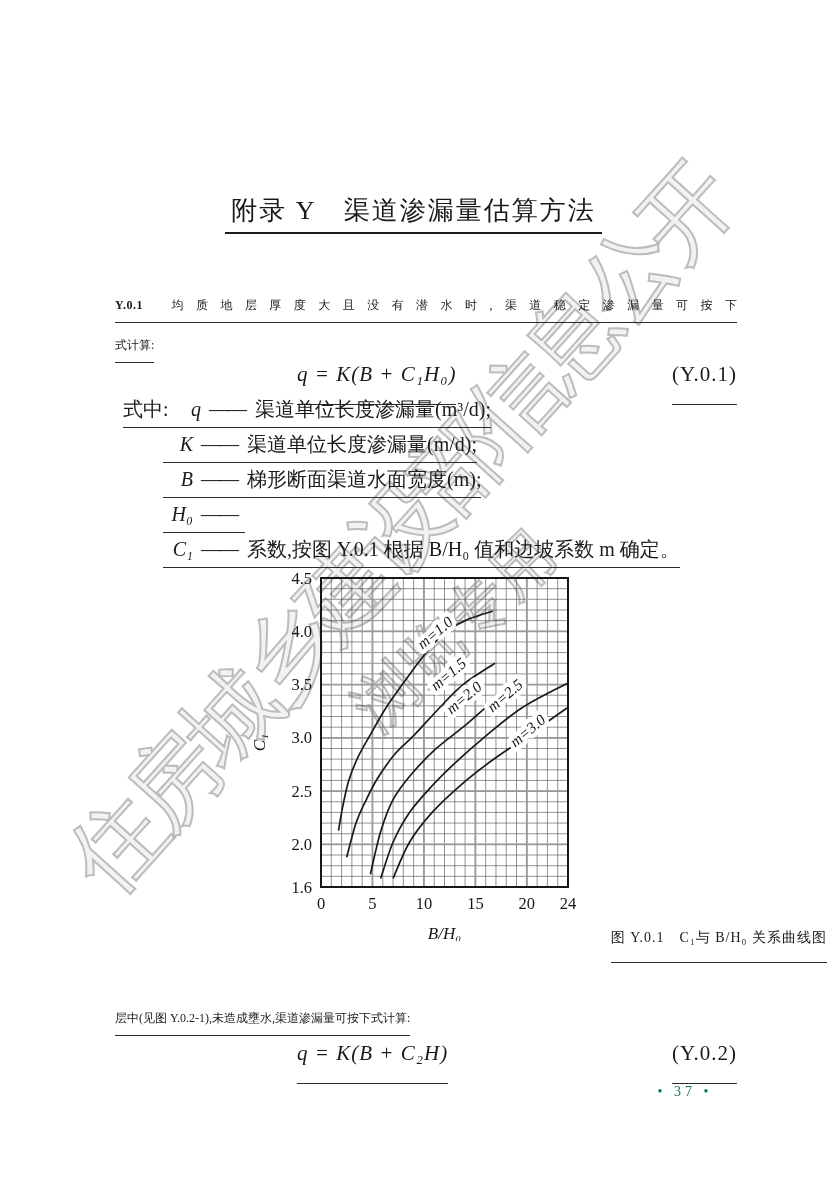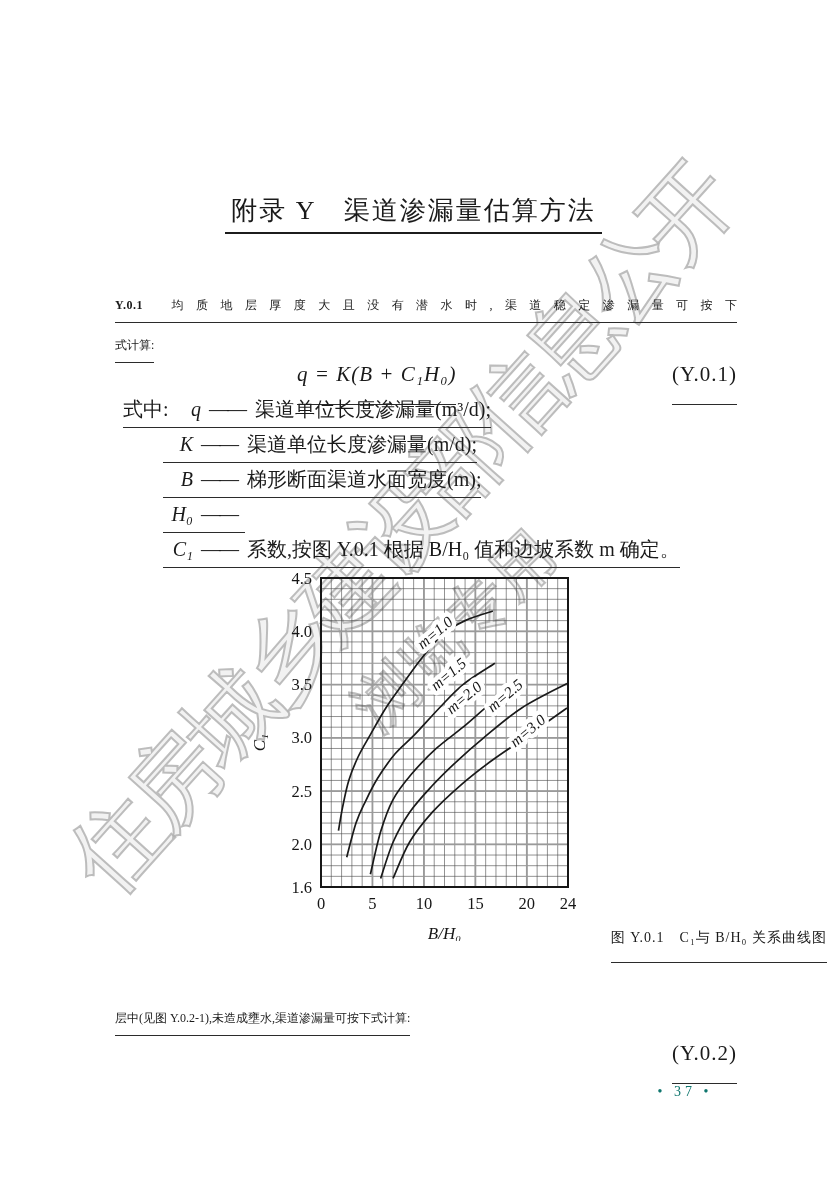--- a/index.html
+++ b/index.html
@@ -182,18 +182,19 @@
       <text x="196.5" y="383" text-anchor="middle" font-size="17px" font-style="italic">B/H₀</text>
     </svg>
 
   <div class="caption z">
     <span class="u">图 Y.0.1　C₁与 B/H₀ 关系曲线图</span>
   </div>
 
   <div class="line l-fit z" style="top:1003px"><span>层中(见图 Y.0.2-1),未造成壅水,渠道渗漏量可按下式计算:</span></div>
 
   <div class="f-row z" style="top:1040px">
+    <span class="f-expr u">q = K(B + C₂H)</span>
     <span class="f-tag u">(Y.0.2)</span>
   </div>
 
   <div class="pageno z">• 37 •</div>
 
 </div>
 
 </body></html>

